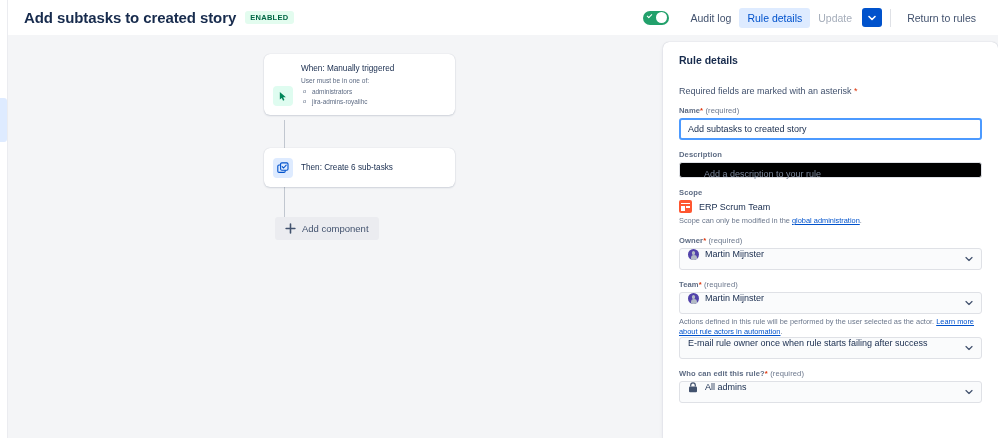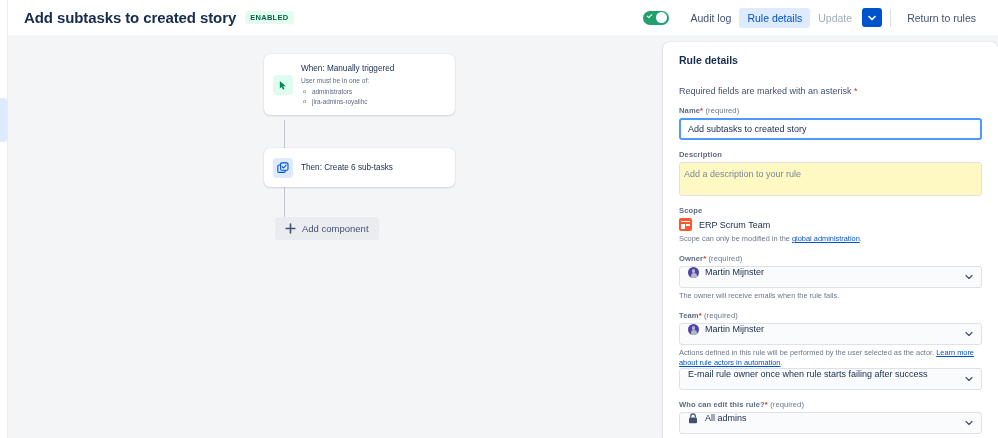--- a/index.html
+++ b/index.html
@@ -80,21 +80,21 @@
   .builder { position: absolute; left: 256px; top: 19px; width: 200px; }
   .conn {
     position: absolute; left: 20px; width: 1px; background: #C1C7D0;
   }
   .conn.c1 { top: 66px; height: 33px; }
   .conn.c2 { top: 133px; height: 30px; }
 
   .rcard {
     position: relative; width: 191px; background: #ffffff;
     border-radius: 6px; box-shadow: 0 1px 2px rgba(9,30,66,0.14), 0 0 1px rgba(9,30,66,0.2);
-    display: flex; align-items: center; padding: 9px 10px 9px 9px;
+    display: flex; align-items: flex-end; padding: 9px 10px 9px 9px;
   }
   .rcard.trigger { min-height: 47px; }
   .rcard.action { margin-top: 33px; align-items: center; min-height: 30px; }
 
   .ricon {
     width: 20px; height: 20px; border-radius: 4px; flex: none;
     display: flex; align-items: center; justify-content: center; margin-top: 1px;
   }
   .ricon.green { background: #DFFCF0; }
   .ricon.blue { background: #DEEBFF; }
@@ -138,23 +138,23 @@
 
   .input {
     width: 100%; height: 22px; border: 1px solid #DFE1E6; border-radius: 3px;
     background: #FAFBFC; font-size: 9px; color: #172B4D;
     display: flex; align-items: center; padding: 0 8px;
   }
   .input.focused {
     border: 2px solid #4C9AFF; background: #ffffff; padding: 0 7px;
   }
   .textarea {
-    width: 100%; height: 34px; border: 1px solid #DFE1E6; border-radius: 3px;
-    background: #fef9c3; font-size: 9px; color: #7A869A;
-    padding: 6px 4px;
+    width: 100%; height: 16px; border: 1px solid #DFE1E6; border-radius: 3px;
+    background: #000000; font-size: 9px; color: #7A869A;
+    padding: 6px 24px;
   }
   .select {
     width: 100%; height: 22px; border: 1px solid #DFE1E6; border-radius: 3px;
     background: #FAFBFC; font-size: 9px; color: #172B4D;
     display: flex; align-items: flex-start; padding: 0 8px; position: relative;
   }
   .select .chev {
     position: absolute; right: 8px; top: 50%; transform: translateY(-50%);
   }
   .avatar {
@@ -295,21 +295,20 @@
         <span>Owner</span><span class="req-star">*</span>
         <span class="opt">(required)</span>
       </div>
       <div class="select">
         <span class="avatar"></span>
         <span>Martin Mijnster</span>
         <svg class="chev" width="8" height="5" viewBox="0 0 8 5">
           <path d="M1 1 L4 4 L7 1" stroke="#42526E" stroke-width="1.2" fill="none" stroke-linecap="round" stroke-linejoin="round"></path>
         </svg>
       </div>
-      <div class="fhelp">The owner will receive emails when the rule fails.</div>
 
       <div class="flabel">
         <span>Team</span><span class="req-star">*</span>
         <span class="opt">(required)</span>
       </div>
       <div class="select">
         <span class="avatar"></span>
         <span>Martin Mijnster</span>
         <svg class="chev" width="8" height="5" viewBox="0 0 8 5">
           <path d="M1 1 L4 4 L7 1" stroke="#42526E" stroke-width="1.2" fill="none" stroke-linecap="round" stroke-linejoin="round"></path>

